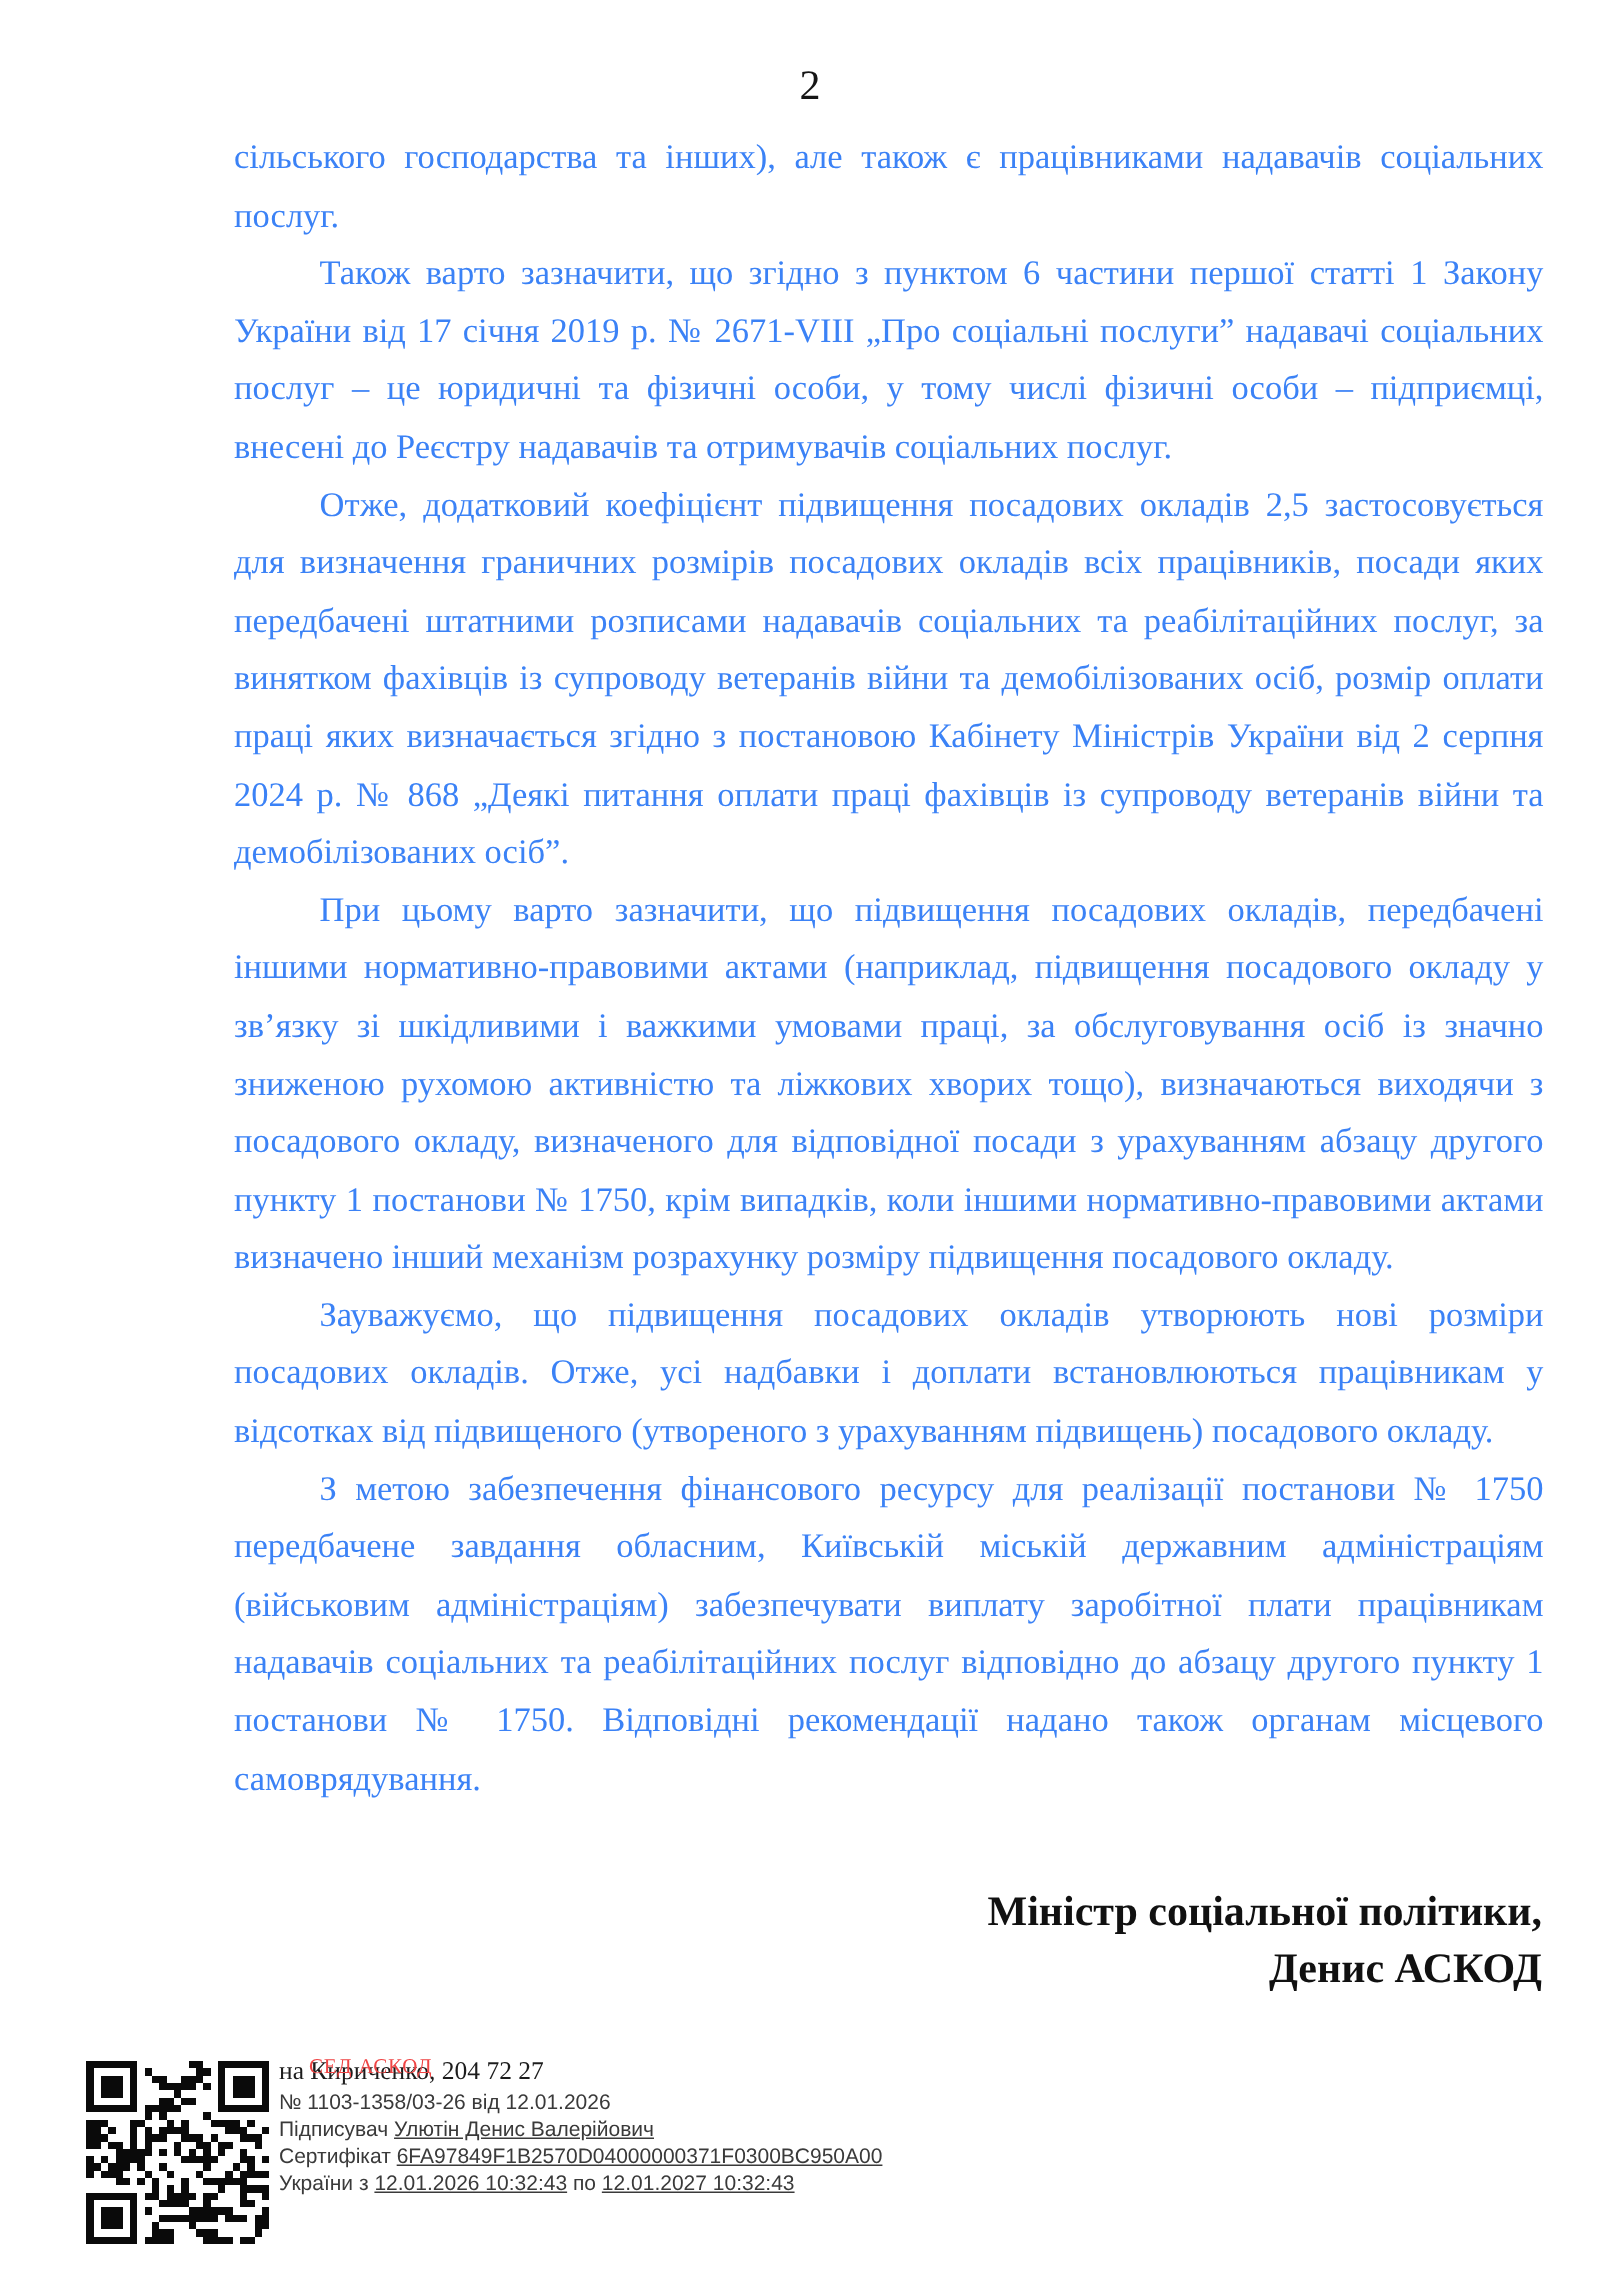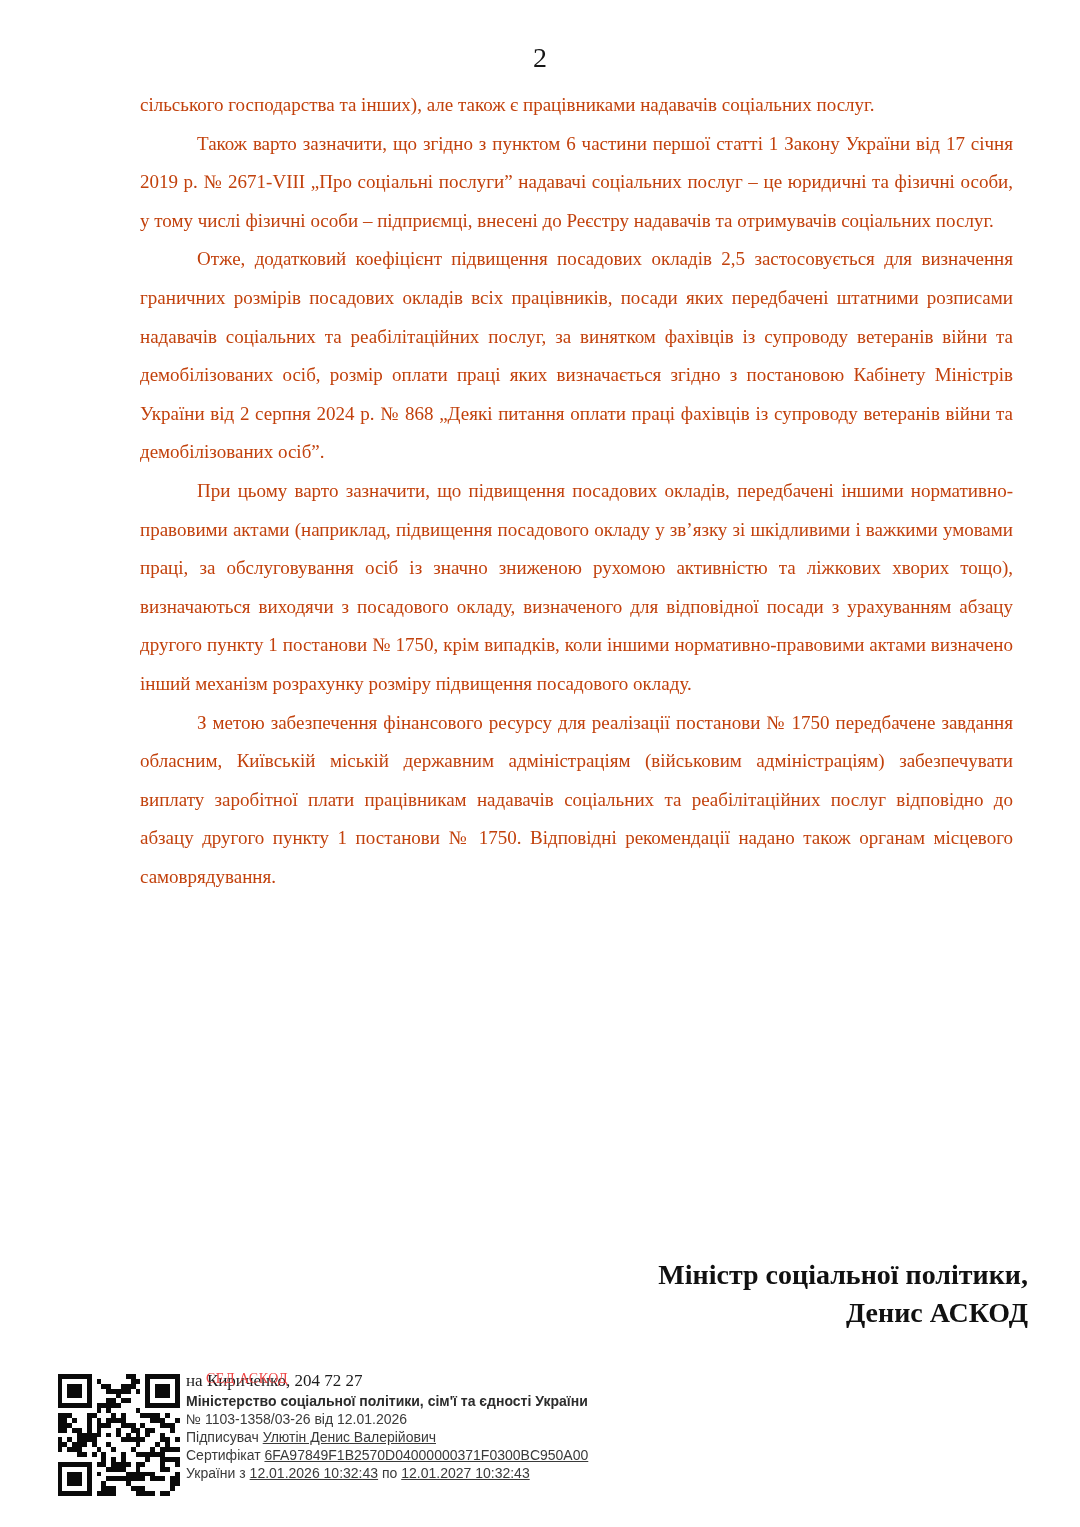--- a/index.html
+++ b/index.html
@@ -10,24 +10,24 @@
     margin:0 auto;
     overflow:hidden;
     font-family:"Liberation Serif", serif;
     color:#111111;
   }
   .page-number {
     position:absolute; top:42px; left:0; width:1080px;
     text-align:center; font-size:28px; color:#161616;
   }
   .body-text {
-    position:absolute; top:86px; left:140px; width:873px;
+    position:absolute; top:86px; left:156px; width:873px;
     max-height:1168px; overflow:hidden;
-    font-size:19px; line-height:38.6px;
-    text-align:justify; color:#c2410c;
+    font-size:23px; line-height:38.6px;
+    text-align:justify; color:#3b82f6;
   }
   .body-text p { margin:0; text-indent:57px; }
   .body-text p.no-indent { text-indent:0; }
   .signature {
     position:absolute; left:155px; top:1256px; width:873px;
     display:flex; justify-content:space-between; align-items:flex-end;
     font-size:28px; font-weight:bold; line-height:38px; color:#111;flex-direction:column;
   }
   .stamp {
     position:absolute; left:57px; top:1372px; width:980px;
@@ -60,20 +60,21 @@
 
 <div class="page">
 
   <div class="page-number">2</div>
 
   <div class="body-text">
     <p class="no-indent">сільського господарства та інших), але також є працівниками надавачів соціальних послуг.</p>
     <p>Також варто зазначити, що згідно з пунктом 6 частини першої статті 1 Закону України  від 17 січня  2019 р.  №  2671-VIII  „Про  соціальні  послуги” надавачі соціальних послуг – це юридичні та фізичні особи, у тому числі фізичні особи – підприємці, внесені до Реєстру надавачів та отримувачів соціальних послуг.</p>
     <p>Отже, додатковий коефіцієнт підвищення посадових окладів 2,5 застосовується для визначення граничних розмірів посадових окладів всіх працівників, посади яких передбачені штатними розписами надавачів соціальних та реабілітаційних послуг, за винятком фахівців із супроводу ветеранів війни та демобілізованих осіб, розмір оплати праці яких визначається згідно з постановою Кабінету Міністрів України від 2 серпня 2024 р. № 868 „Деякі питання оплати праці фахівців із супроводу ветеранів війни та демобілізованих осіб”.</p>
     <p>При цьому варто зазначити, що підвищення посадових окладів, передбачені іншими нормативно-правовими актами (наприклад, підвищення посадового окладу у зв’язку зі шкідливими і важкими умовами праці, за обслуговування осіб із значно зниженою рухомою активністю та ліжкових хворих тощо), визначаються виходячи з посадового окладу, визначеного для відповідної посади з урахуванням абзацу другого пункту 1 постанови № 1750, крім випадків, коли іншими нормативно-правовими актами визначено інший механізм розрахунку розміру підвищення посадового окладу.</p>
+    <p>Зауважуємо, що підвищення посадових окладів утворюють нові розміри посадових окладів. Отже, усі надбавки і доплати встановлюються працівникам у відсотках від підвищеного (утвореного з урахуванням підвищень) посадового окладу.</p>
     <p>З метою забезпечення фінансового ресурсу для реалізації постанови № 1750 передбачене завдання обласним, Київській міській державним адміністраціям (військовим адміністраціям) забезпечувати виплату заробітної плати працівникам надавачів соціальних та реабілітаційних послуг відповідно до абзацу другого пункту 1 постанови № 1750. Відповідні рекомендації надано також органам місцевого самоврядування.</p>
 
   </div>
 
   <div class="signature">
     <div>
       <div>Міністр соціальної політики,</div>
     </div>
     <div>Денис АСКОД</div>
   </div>
@@ -385,21 +386,20 @@
           <rect x="19" y="24" width="1" height="1"></rect>
           <rect x="21" y="24" width="1" height="1"></rect>
           <rect x="22" y="24" width="1" height="1"></rect>
         </svg>
     </div>
     <div class="stamp-text">
       <div class="overlap-line">
         <span class="contact-serif">на Кириченко, 204 72 27</span>
         <span class="sed-label">СЕД АСКОД</span>
       </div>
-      <div class="org-line">Міністерство соціальної політики, сім'ї та єдності України</div>
       <div>№ 1103-1358/03-26 від 12.01.2026</div>
       <div>
         <span>Підписувач</span>
         <span> </span>
         <span class="u">Улютін Денис Валерійович</span>
       </div>
       <div>
         <span>Сертифікат</span>
         <span> </span>
         <span class="u">6FA97849F1B2570D04000000371F0300BC950A00</span>

